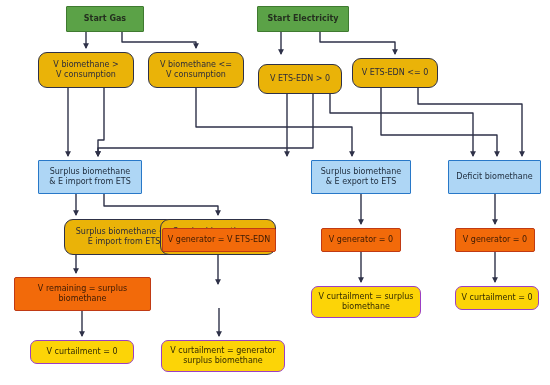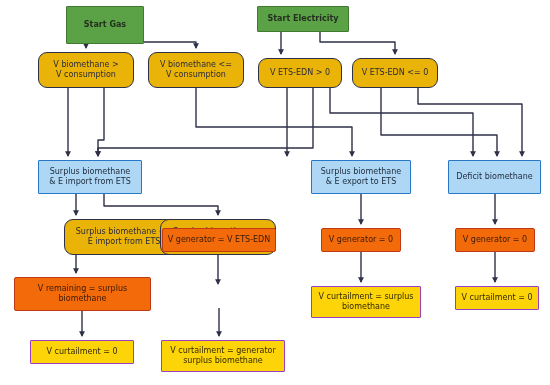--- a/index.html
+++ b/index.html
@@ -58,21 +58,21 @@
   }
   .node-action {
     background: #f26a0a;
     border: 1.3px solid #c03a14;
     border-radius: 2px;
     color: #3a1a05;
   }
   .node-result {
     background: #fcd407;
     border: 1.6px solid #9b3fc4;
-    border-radius: 1px;
+    border-radius: 7px;
     color: #332b03;
   }
 </style>
 </head>
 <body>
 
 <div id="flowchart-root">
   <svg id="edges-svg" viewBox="0 0 550 385" xmlns="http://www.w3.org/2000/svg">
     <defs>
       <marker id="arrowhead" markerWidth="5" markerHeight="5" refX="3.4" refY="2.1" orient="auto" markerUnits="strokeWidth">
@@ -98,35 +98,35 @@
         <path d="M 218,255 L 218,284" fill="none" stroke="#2e3148" stroke-width="1.4" stroke-linejoin="round" stroke-linecap="butt" marker-end="url(#arrowhead)"></path>
         <path d="M 82,311 L 82,336" fill="none" stroke="#2e3148" stroke-width="1.4" stroke-linejoin="round" stroke-linecap="butt" marker-end="url(#arrowhead)"></path>
         <path d="M 219,308 L 219,336" fill="none" stroke="#2e3148" stroke-width="1.4" stroke-linejoin="round" stroke-linecap="butt" marker-end="url(#arrowhead)"></path>
         <path d="M 361,194 L 361,224" fill="none" stroke="#2e3148" stroke-width="1.4" stroke-linejoin="round" stroke-linecap="butt" marker-end="url(#arrowhead)"></path>
         <path d="M 361,252 L 361,282" fill="none" stroke="#2e3148" stroke-width="1.4" stroke-linejoin="round" stroke-linecap="butt" marker-end="url(#arrowhead)"></path>
         <path d="M 495,194 L 495,224" fill="none" stroke="#2e3148" stroke-width="1.4" stroke-linejoin="round" stroke-linecap="butt" marker-end="url(#arrowhead)"></path>
         <path d="M 495,252 L 495,282" fill="none" stroke="#2e3148" stroke-width="1.4" stroke-linejoin="round" stroke-linecap="butt" marker-end="url(#arrowhead)"></path>
       </g>
   </svg>
   <div id="nodes-layer">
-      <div class="node node-start" style="left: 66px; top: 6px; width: 78px; height: 38px;">
+      <div class="node node-start" style="left: 66px; top: 6px; width: 78px; height: 26px;">
         <span style="white-space: pre-line;">Start Gas</span>
       </div>
       <div class="node node-start" style="left: 257px; top: 6px; width: 92px; height: 26px;">
         <span style="white-space: pre-line;">Start Electricity</span>
       </div>
       <div class="node node-decision" style="left: 38px; top: 52px; width: 96px; height: 36px;">
         <span style="white-space: pre-line;">V biomethane &gt;
 V consumption</span>
       </div>
       <div class="node node-decision" style="left: 148px; top: 52px; width: 96px; height: 36px;">
         <span style="white-space: pre-line;">V biomethane &lt;=
 V consumption</span>
       </div>
-      <div class="node node-decision" style="left: 258px; top: 58px; width: 84px; height: 30px;">
+      <div class="node node-decision" style="left: 258px; top: 64px; width: 84px; height: 30px;">
         <span style="white-space: pre-line;">V ETS-EDN &gt; 0</span>
       </div>
       <div class="node node-decision" style="left: 352px; top: 58px; width: 86px; height: 30px;">
         <span style="white-space: pre-line;">V ETS-EDN &lt;= 0</span>
       </div>
       <div class="node node-state" style="left: 38px; top: 160px; width: 104px; height: 34px;">
         <span style="white-space: pre-line;">Surplus biomethane
 &amp; E import from ETS</span>
       </div>
       <div class="node node-state" style="left: 311px; top: 160px; width: 100px; height: 34px;">

